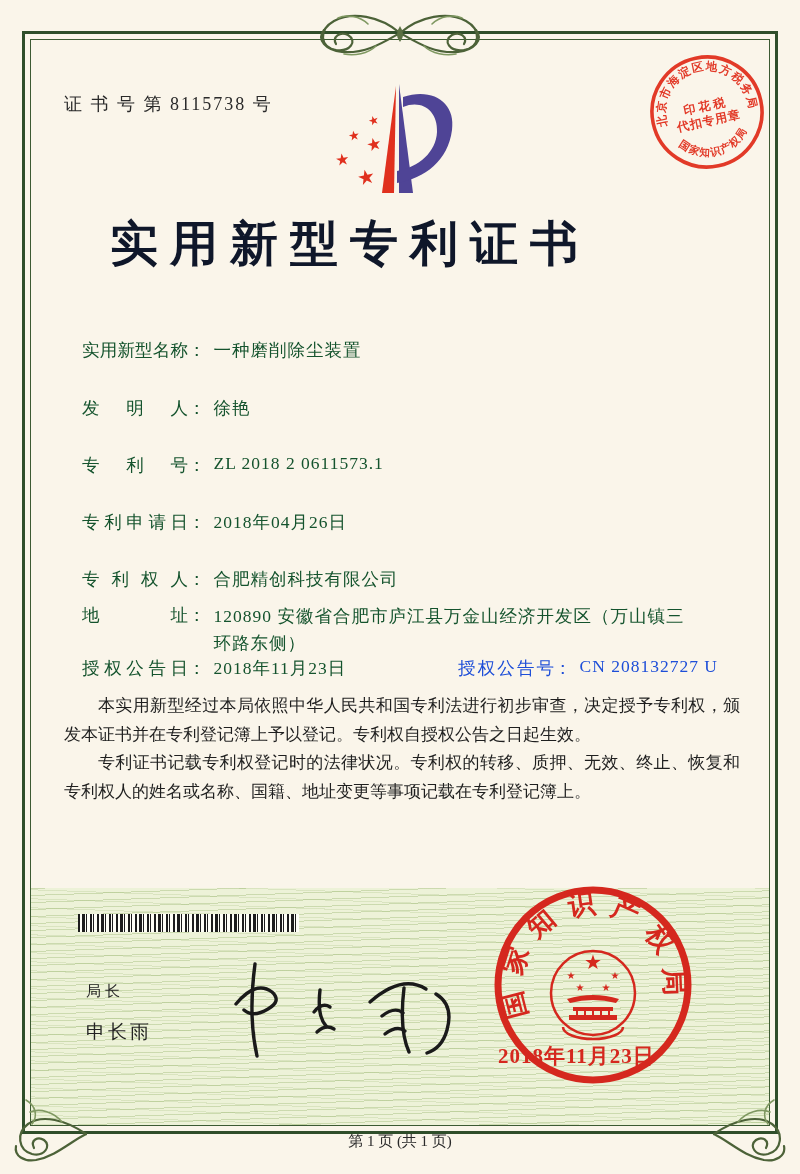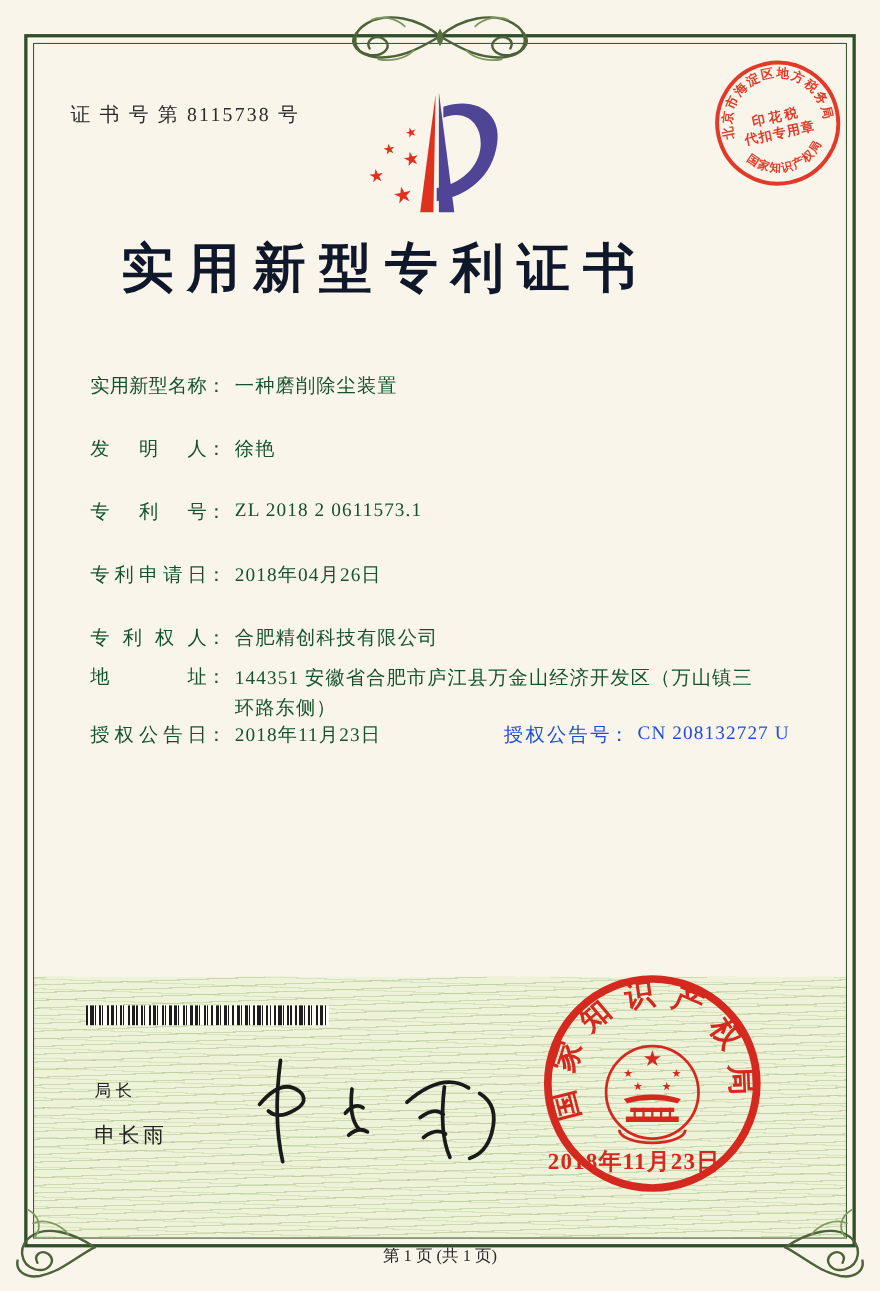--- a/index.html
+++ b/index.html
@@ -143,30 +143,32 @@
   <div class="abs field-row" style="top:453px">
     <span class="f-label">专利号</span><span class="colon">：</span><span class="f-value">ZL 2018 2 0611573.1</span>
   </div>
   <div class="abs field-row" style="top:510px">
     <span class="f-label">专利申请日</span><span class="colon">：</span><span class="f-value">2018年04月26日</span>
   </div>
   <div class="abs field-row" style="top:567px">
     <span class="f-label">专利权人</span><span class="colon">：</span><span class="f-value">合肥精创科技有限公司</span>
   </div>
   <div class="abs field-row" style="top:603px">
-    <span class="f-label">地址</span><span class="colon">：</span><span class="f-value wrap">144351 安徽省合肥市庐江县万金山经济开发区（万山镇三环路东侧）</span>
+    <span class="f-label">地址</span><span class="colon">：</span><span class="f-value wrap">120890 安徽省合肥市庐江县万金山经济开发区（万山镇三环路东侧）</span>
   </div>
   <div class="abs field-row" style="top:656px">
     <span class="f-label">授权公告日</span><span class="colon">：</span><span class="f-value">2018年11月23日</span>
   </div>
   <div class="abs ann-row">
     <span class="f-label">授权公告号</span><span class="colon">：</span><span class="f-value">CN 208132727 U</span>
   </div>
 
   <div class="abs body-text">
+    <p>本实用新型经过本局依照中华人民共和国专利法进行初步审查，决定授予专利权，颁发本证书并在专利登记簿上予以登记。专利权自授权公告之日起生效。</p>
+    <p>专利证书记载专利权登记时的法律状况。专利权的转移、质押、无效、终止、恢复和专利权人的姓名或名称、国籍、地址变更等事项记载在专利登记簿上。</p>
   </div>
 
   <div class="abs barcode"></div>
 
   <div class="abs director-title">局长</div>
   <div class="abs director-name">申长雨</div>
 
   <svg class="abs sig-wrap" viewBox="0 0 270 120">
     <g fill="none" stroke="#1a1a1a" stroke-width="3.4" stroke-linecap="round">
       <path d="M28,56 q20,-24 36,-12 q10,9 -4,17 q-15,9 -24,1"></path>

